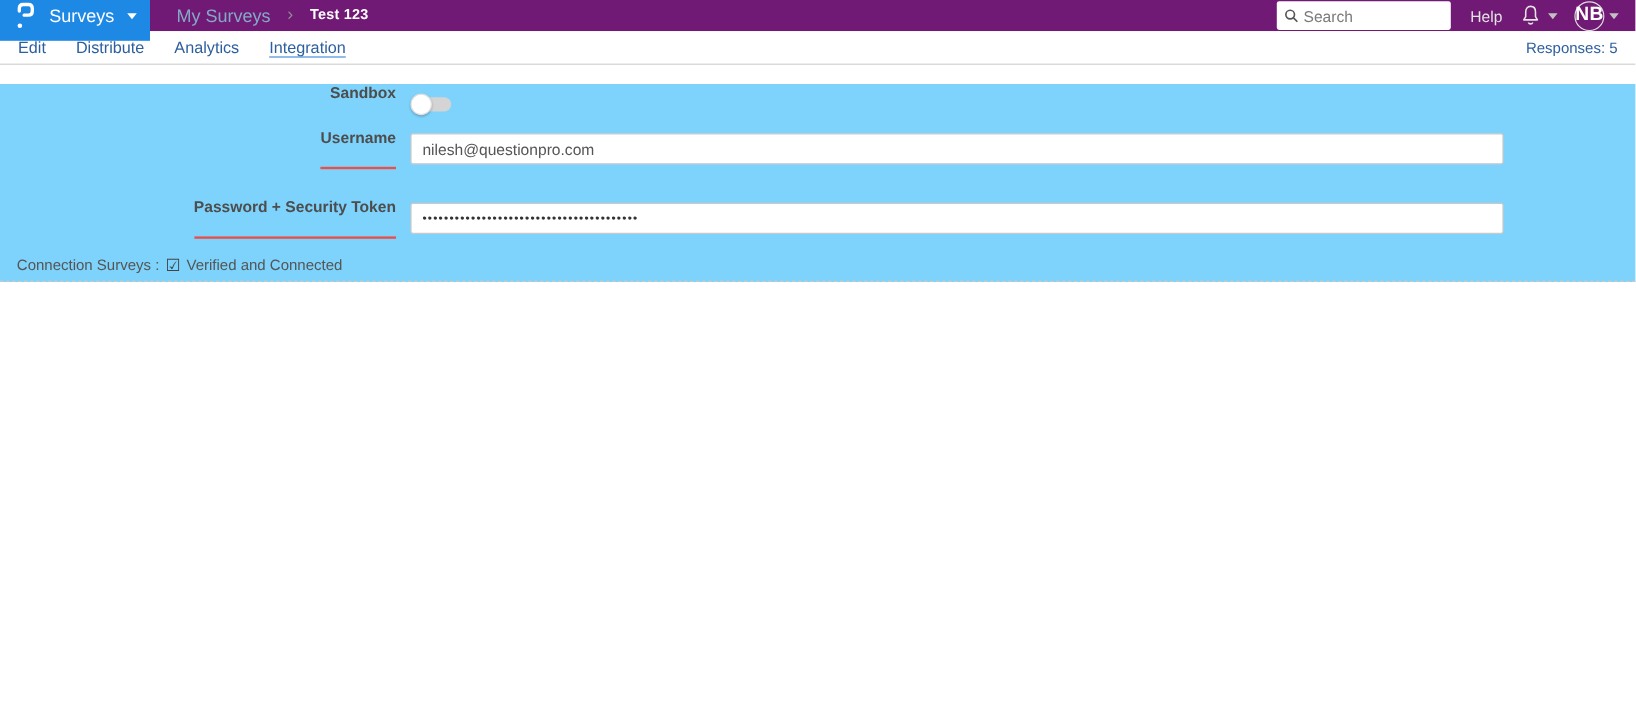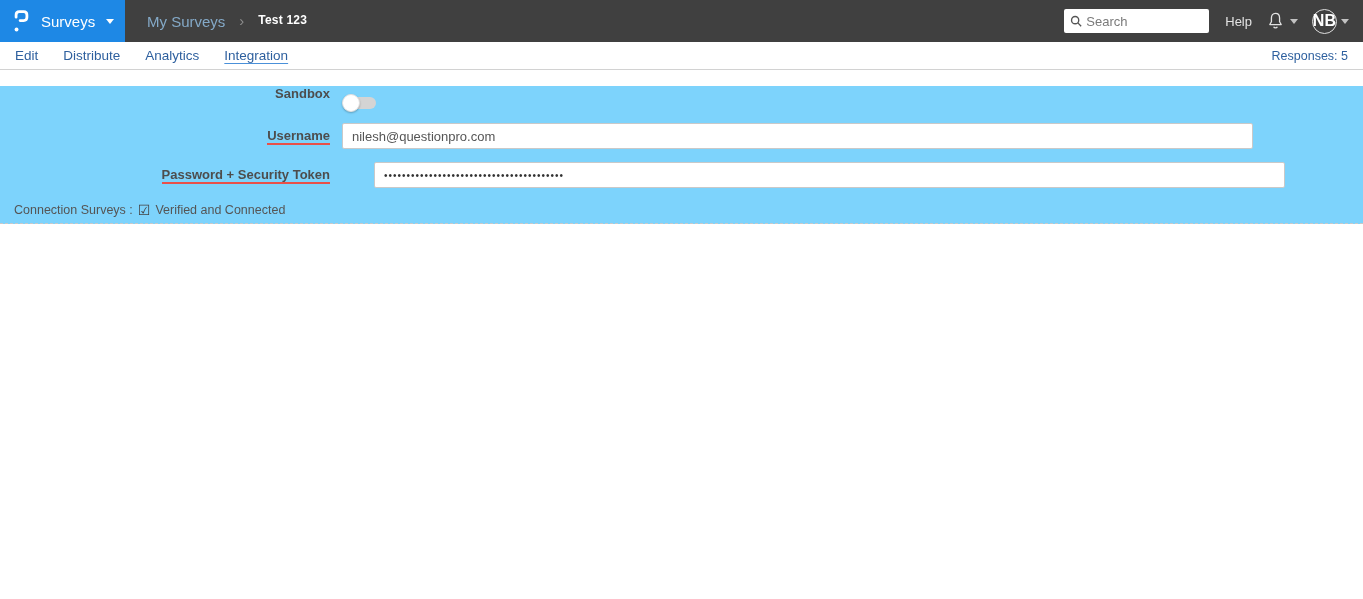--- a/index.html
+++ b/index.html
@@ -1,20 +1,20 @@
 <!DOCTYPE html>
 <html><head>
 <meta charset="utf-8">
 <style>
   * { margin:0; padding:0; box-sizing:border-box; }
   html,body { width:1363px; height:599px; background:#fff;
     font-family:"Liberation Sans", sans-serif; overflow:hidden; }
 
   
-  .topbar { height:42px; background:#404040; display:flex; align-items:center; }
+  .topbar { height:26px; background:#701a75; display:flex; align-items:center; }
   .logo-area { width:125px; height:42px; background:#1e88e5; display:flex;
     align-items:center; padding-left:13px; gap:11px; cursor:pointer; flex:none; }
   .logo-area .brand-label { color:#fff; font-size:15px; }
   .caret { width:0; height:0; border-left:4px solid transparent;
     border-right:4px solid transparent; border-top:5px solid #fff; }
   .caret.gray { border-top-color:#c2c2c2; }
   .breadcrumb { display:flex; margin-left:22px; gap:14px; }
   .crumb-parent { color:#84a9c7; font-size:15px; cursor:pointer; }
   .crumb-sep { color:#8d8d8d; font-size:15px; line-height:1; }
   .crumb-current { color:#fff; font-size:12px; font-weight:bold; letter-spacing:.2px; }
@@ -40,25 +40,25 @@
   .tab.active { text-decoration:underline; text-decoration-color:#4a90d9;
     text-underline-offset:3px; }
   .responses { margin-left:auto; color:#2d5f9e; font-size:12.5px; }
 
   
   .content { background:#7dd3fc; }
   .form-row { display:flex; align-items:center; }
   .form-label { width:330px; text-align:right; font-weight:bold; font-size:13px;
     color:#4d4d4d; flex:none; }
   .label-underline { display:inline-block; border-bottom:2px solid #e9504a;
-    padding-bottom:0; }
+    padding-bottom:17px; }
   .form-field { margin-left:12px; }
   .row-sandbox { margin-top:16px; }
   .row-username { margin-top:22px; }
-  .row-password { margin-top:13px;gap:32px; }
+  .row-password { margin-top:24px; }
   .text-input { width:911px; height:26px; border:1px solid #c9c9c9; border-radius:2px;
     padding:4px 9px; font-size:13px; color:#555;
     font-family:"Liberation Sans",sans-serif; outline:none; }
   .password-input { font-size:10px; letter-spacing:1px; color:#333; }
 
   
   .toggle { position:relative; width:38px; height:18px; cursor:pointer; }
   .toggle .track { position:absolute; left:4px; top:3px; width:30px; height:12px;
     border-radius:7px; background:#d4d4d4; }
   .toggle .knob { position:absolute; left:0; top:0; width:18px; height:18px;

